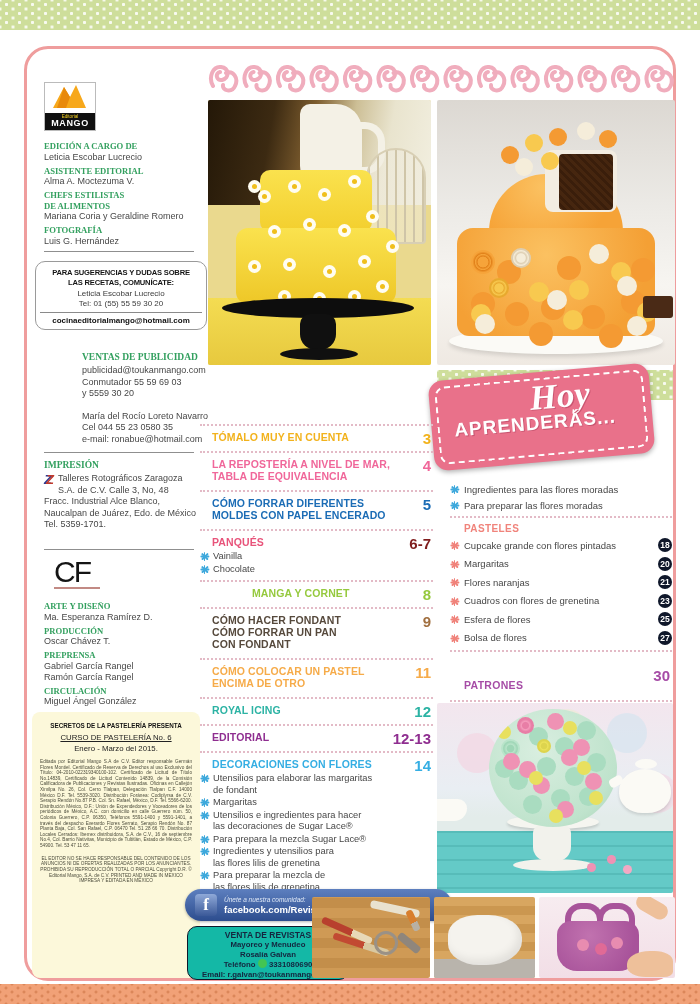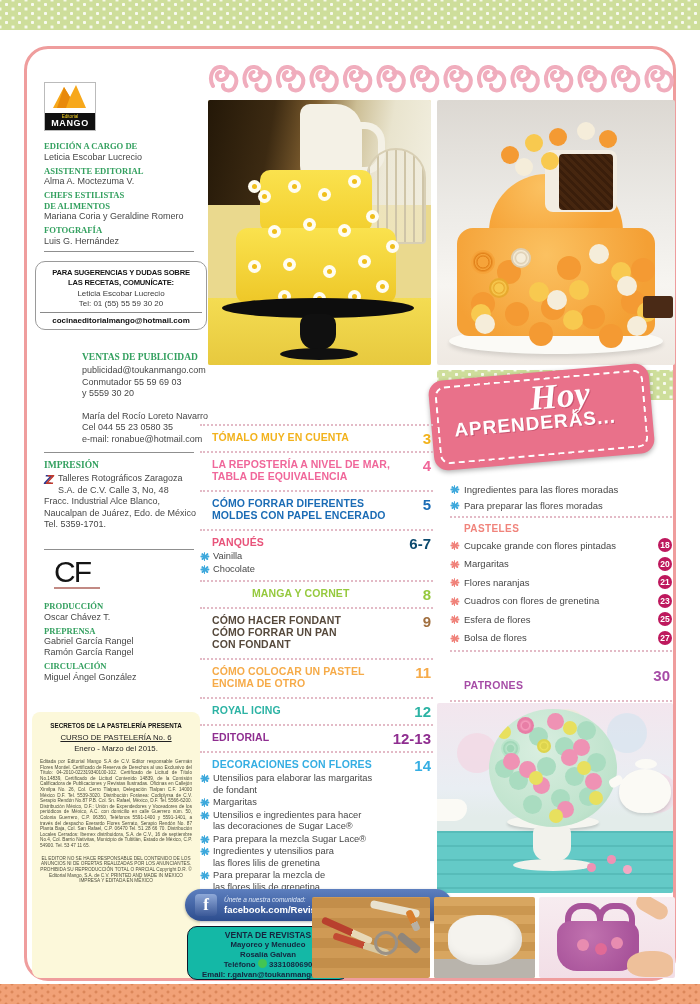--- a/index.html
+++ b/index.html
@@ -55,21 +55,21 @@
   .toc-subs{margin-left:-12px;margin-top:3px;}
   .toc-sub{display:flex;gap:4px;align-items:flex-start;margin-top:1px;}
   .sub-text{font-size:9.3px;line-height:11.5px;color:#474747;white-space:pre-line;}
   
   .rl-bullet{display:flex;gap:5px;align-items:flex-start;margin-bottom:4px;text-align:center;}
   .rl-text{font-size:9.5px;line-height:11.5px;color:#474747;}
   .sep{border-top:2px dotted #e3bac6;margin:5px 0;}
   .past-h{font-size:10px;font-weight:bold;color:#f0837b;letter-spacing:.4px;margin:2px 0 4px 14px;}
   .past-row{display:flex;gap:5px;align-items:center;margin-bottom:4.5px;}
   .past-label{flex:1;font-size:9.5px;color:#474747;}
-  .num-circle{width:14px;height:14px;border-radius:50%;background:#be185d;color:#fff;
+  .num-circle{width:14px;height:14px;border-radius:50%;background:#0f172a;color:#fff;
               font-size:8.5px;font-weight:bold;text-align:center;line-height:14px;flex:0 0 14px;}
   .end-row{display:flex;align-items:center;padding:4px 0 4px 14px;}
   .end-label{flex:1;font-weight:bold;font-size:10.5px;letter-spacing:.3px;}
   .end-page{font-weight:bold;font-size:15px;padding-right:2px;}
   
   .badge{background:#e9718a;border-radius:14px;transform:rotate(-5deg);
          box-shadow:0 2px 5px rgba(0,0,0,.3);text-align:center;}
   .badge:before{content:"";position:absolute;inset:6px;border:2px dashed #fff;border-radius:10px;}
   .badge-hoy{font-family:"Liberation Serif",serif;font-style:italic;font-weight:bold;
              color:#fff;font-size:35px;line-height:36px;display:block;margin:8px 0 0 40px;text-shadow:1px 1px 0 #c95570;}
@@ -202,20 +202,27 @@
 
   <div class="abs divider" style="left:44px;top:549px;width:150px;"></div>
 
   <div class="abs" style="left:54px;top:558px;">
     <div class="cf-text">CF</div>
     <div class="cf-sub"></div>
   </div>
 
   <div class="abs" style="left:44px;top:598px;width:164px;">
 
+  <div class="credit">
+      <div class="role">ARTE Y DISEÑO</div>
+      <div>
+
+      <div class="cname">Ma. Esperanza Ramírez D.</div>
+        </div>
+    </div>
       <div class="credit">
       <div class="role">PRODUCCIÓN</div>
       <div>
 
       <div class="cname">Oscar Chávez T.</div>
         </div>
     </div>
       <div class="credit">
       <div class="role">PREPRENSA</div>
       <div>
@@ -447,21 +454,21 @@
             <span class="ast blue">
                 <i></i>
                 <i></i>
                 <i></i>
                 <i></i>
               </span>
             <span class="sub-text">Chocolate</span>
           </div>
           </div>
       </div>
-      <div class="toc-page" style="color: #0c4a6e;">6-7</div>
+      <div class="toc-page" style="color: #7f1d1d;">6-7</div>
     </div>
       <div class="toc-row">
       <div class="toc-main">
         <div class="toc-title" style="color: rgb(149, 201, 61); padding-left: 40px;">MANGA Y CORNET</div>
         <div class="toc-subs">
           
         </div>
       </div>
       <div class="toc-page" style="color: rgb(149, 201, 61);">8</div>
     </div>

